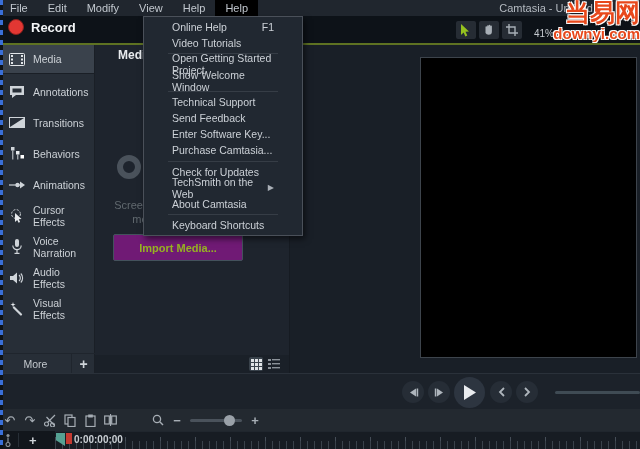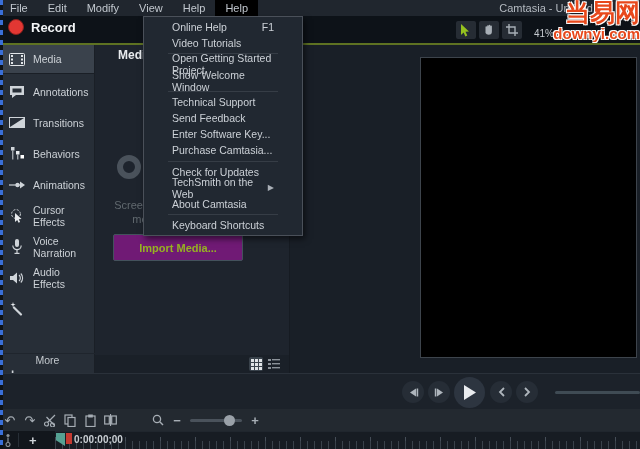--- a/index.html
+++ b/index.html
@@ -33,21 +33,21 @@
   .main { position:absolute; left:0; top:45px; width:640px; height:328px; display:flex; }
 
   
   .sidebar { width:95px; height:328px; background:#272e37; position:relative;
     border-right:1px solid #1a1f26; }
   .side-item { height:31px; display:flex; align-items:center; gap:8px; padding-left:8px;
     font-size:10.5px; color:#ccd1d6; cursor:default; }
   .side-item.sel { background:#3a424c; border-bottom:1px solid #1a1f26; height:29px; margin-bottom:2px;}
   .side-item .ic { width:17px; height:17px; display:flex; align-items:center; justify-content:center; flex:0 0 17px;}
   .side-footer { position:absolute; bottom:0; left:0; width:95px; height:20px; display:flex;
-    border-top:1px solid #1f252d;flex-direction:column; }
+    border-top:1px solid #1f252d; }
   .more-cell { flex:1; display:flex; align-items:center; justify-content:center;
     font-size:10.5px; color:#c3c8cd; }
   .plus-cell { width:24px; border-left:1px solid #1f252d; display:flex; align-items:center;
     justify-content:center; color:#cfd4d9; font-size:14px; font-weight:bold; }
 
   
   .panel { width:195px; height:328px; background:#1e242d; position:relative;
     border-right:1px solid #161b22; }
   .panel-header { position:absolute; left:23px; top:3px; font-size:12px; font-weight:bold; color:#e8ebee; }
   .empty-ring { position:absolute; left:22px; top:110px; width:24px; height:24px; border-radius:50%;
@@ -257,20 +257,21 @@
         </span>
         <span>Audio Effects</span>
       </div>
       <div class="side-item">
         <span class="ic">
           <svg width="14" height="14" viewBox="0 0 14 14">
               <rect x="4" y="4" width="12" height="2.2" rx="1" transform="rotate(45 4 4)" fill="#cfd4d9"></rect>
               <path d="M3 0 L3.6 2 L5.6 2.6 L3.6 3.2 L3 5.2 L2.4 3.2 L0.4 2.6 L2.4 2 Z" fill="#e8ebee"></path>
             </svg>
         </span>
+        <span>Visual Effects</span>
       </div>
       <div class="side-footer">
         <div class="more-cell">More</div>
         <div class="plus-cell">+</div>
       </div>
     </div>
 
     <div class="panel">
       <div class="panel-header">Media</div>
       <div class="empty-ring"></div>

